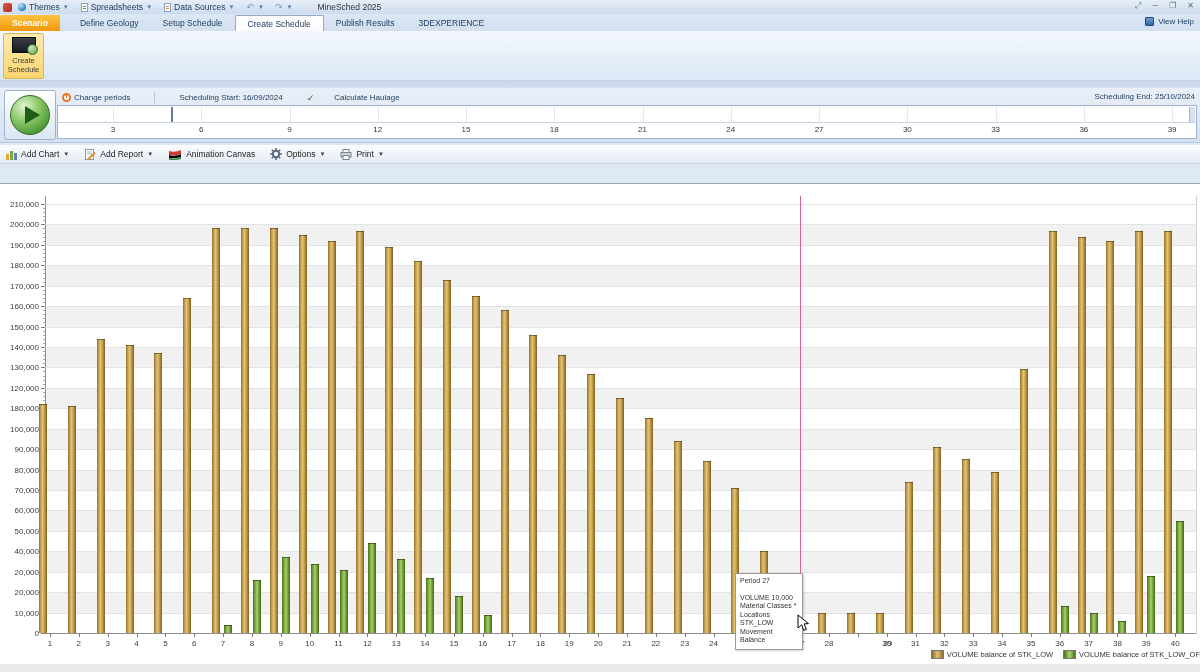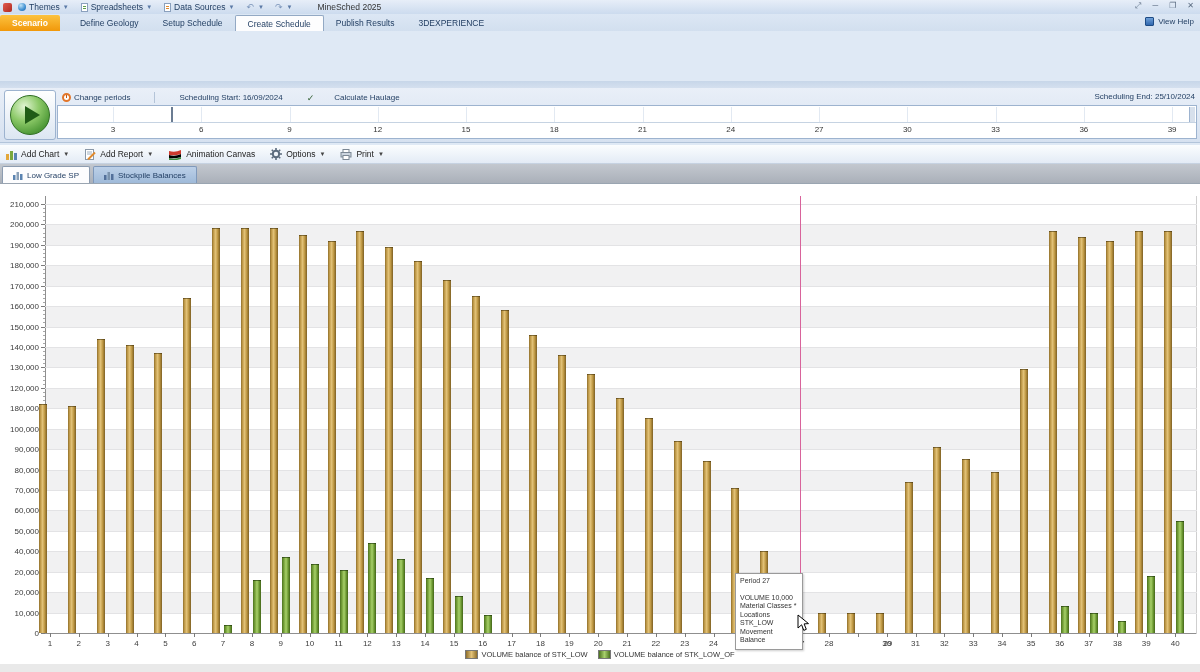--- a/index.html
+++ b/index.html
@@ -112,21 +112,21 @@
   .bar.s0 { background:linear-gradient(90deg,#8f6f2c 0%,#c6a04e 22%,#e2c278 45%,#bd9641 72%,#7c5f24 100%); }
   .bar.s1 { background:linear-gradient(90deg,#4c731f 0%,#7da83f 28%,#a8d06b 50%,#6f9c33 76%,#42641a 100%); border-top-color:rgba(25,50,8,.6); }
   .pinkline { position:absolute; top:12px; width:1px; height:437px; }
   .watermark { position:absolute; left:474px; top:340px; font-size:39px; font-weight:600;
     color:#8f8f8f; opacity:.45; letter-spacing:1px; }
   .tooltip { position:absolute; left:735px; top:389px; width:68px; min-height:60px; background:#fff;
     border:1px solid #9a9a9a; box-shadow:1px 1px 2px rgba(0,0,0,.2); padding:3px 3px 4px 4px;
     font-size:7px; color:#333; line-height:8.5px; z-index:6; }
   .tooltip .tt-title { margin-bottom:8px; }
   .cursor { position:absolute; left:797px; top:430px; z-index:7; }
-  .legend { position:absolute; left:0; top:466px; width:1200px; display:flex; justify-content:center; gap:10px; }
+  .legend { position:absolute; left:0; top:466px; width:1200px; display:flex; justify-content:flex-end; gap:10px; }
   .leg-item { display:flex; align-items:center; gap:3px; font-size:7.5px; color:#333; }
   .leg-sw { width:13px; height:9px; border:1px solid #777; }
   .bottomstrip { position:absolute; left:0; top:664px; width:1200px; height:8px; background:#e9e9e9; }
 
   svg { display:block; }
 </style>
 </head>
 <body>
 
 <div id="app">
@@ -171,20 +171,27 @@
       <div class="rtab">Setup Schedule</div>
       <div class="rtab active">Create Schedule</div>
       <div class="rtab">Publish Results</div>
       <div class="rtab">3DEXPERIENCE</div>
     </div>
   <div class="viewhelp">
     <span class="helpic"></span>
     <span>View Help</span>
   </div>
 
+  <div class="ribbon">
+    <div class="bigbtn">
+      <div class="shot"></div>
+      <div class="lbl">Create
+Schedule</div>
+    </div>
+  </div>
   <div class="ribbon-shadow"></div>
 
   <div class="sched">
     <div class="playbox">
       <div class="playcirc">
           <div class="playtri"></div>
         </div>
     </div>
     <div class="schedrow">
       <div class="qa-item" style="margin:0">
@@ -283,38 +290,20 @@
       <svg width="12" height="11">
         <rect x="3" y="0.5" width="6" height="3.5" fill="#fff" stroke="#7b8794"></rect>
         <rect x="1" y="3.5" width="10" height="4.5" fill="#ccd5df" stroke="#7b8794"></rect>
         <rect x="3" y="6.5" width="6" height="4" fill="#fff" stroke="#7b8794"></rect>
       </svg>
       <span>Print</span>
       <span class="caret">▼</span>
     </div>
   </div>
 
-  <div class="viewtabs">
-    <div class="vtab active">
-      <svg width="10" height="9">
-        <rect x="0" y="4" width="2.5" height="5" fill="#5b84b1"></rect>
-          <rect x="3.5" y="1" width="2.5" height="8" fill="#8aa0b8"></rect>
-          <rect x="7" y="3" width="2.5" height="6" fill="#5b84b1"></rect>
-      </svg>
-      <span>Low Grade SP</span>
-    </div>
-    <div class="vtab">
-      <svg width="10" height="9">
-        <rect x="0" y="4" width="2.5" height="5" fill="#53709a"></rect>
-          <rect x="3.5" y="1" width="2.5" height="8" fill="#7b93ad"></rect>
-          <rect x="7" y="3" width="2.5" height="6" fill="#53709a"></rect>
-      </svg>
-      <span>Stockpile Balances</span>
-    </div>
-  </div>
 
   <div class="chart" id="chart">
       <div class="band" style="left: 45px; top: 40.4px; width: 1152px; height: 20.43px; background: rgb(241, 241, 242);"></div>
       <div class="band" style="left: 45px; top: 81.26px; width: 1152px; height: 20.43px; background: rgb(241, 241, 242);"></div>
       <div class="band" style="left: 45px; top: 122.12px; width: 1152px; height: 20.43px; background: rgb(241, 241, 242);"></div>
       <div class="band" style="left: 45px; top: 162.98px; width: 1152px; height: 20.43px; background: rgb(241, 241, 242);"></div>
       <div class="band" style="left: 45px; top: 203.84px; width: 1152px; height: 20.43px; background: rgb(241, 241, 242);"></div>
       <div class="band" style="left: 45px; top: 244.7px; width: 1152px; height: 20.43px; background: rgb(241, 241, 242);"></div>
       <div class="band" style="left: 45px; top: 285.56px; width: 1152px; height: 20.43px; background: rgb(241, 241, 242);"></div>
       <div class="band" style="left: 45px; top: 326.42px; width: 1152px; height: 20.43px; background: rgb(241, 241, 242);"></div>

